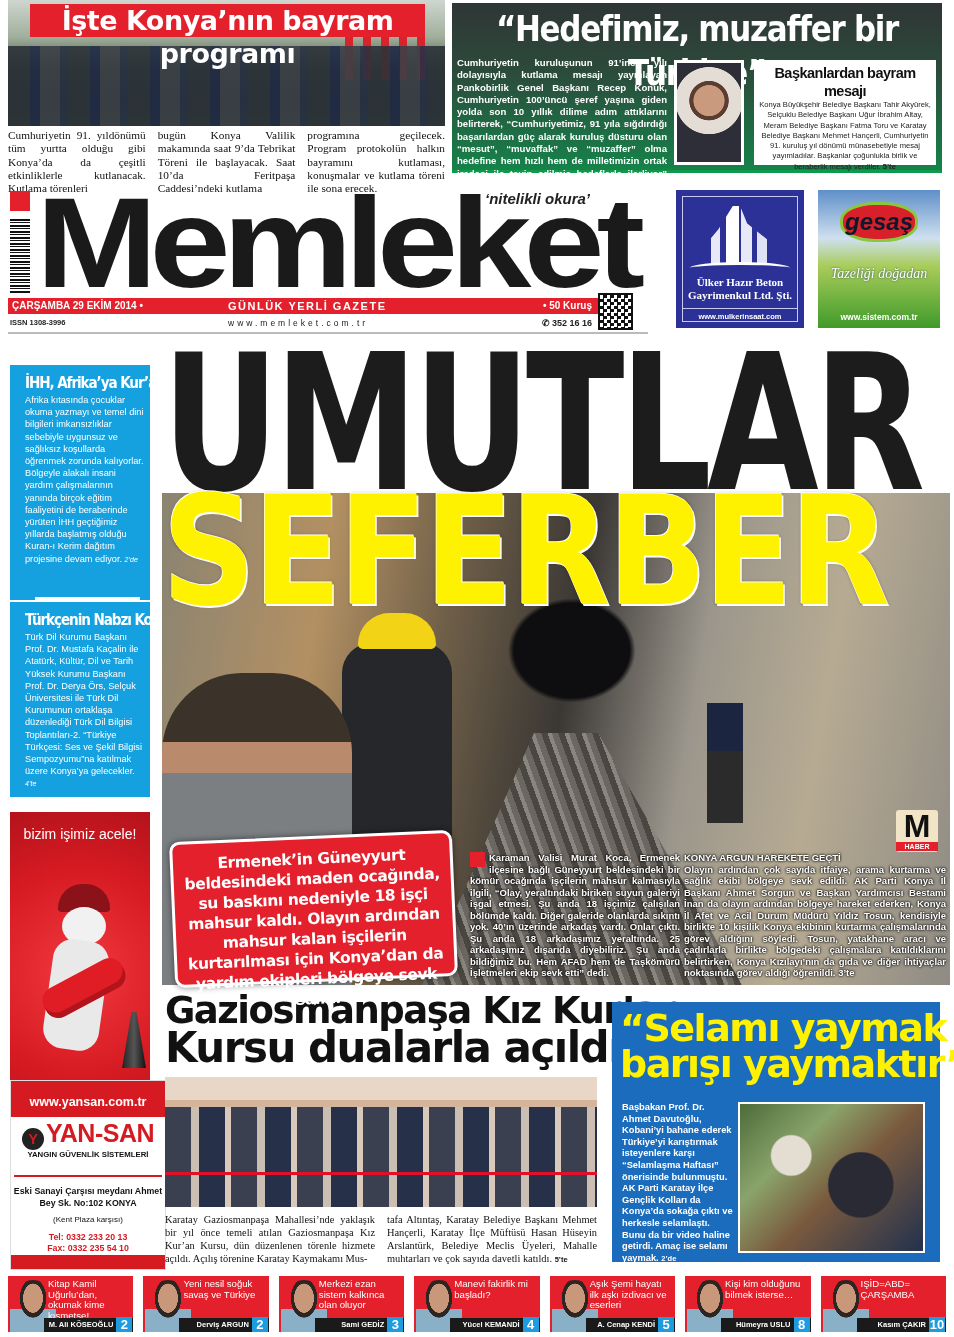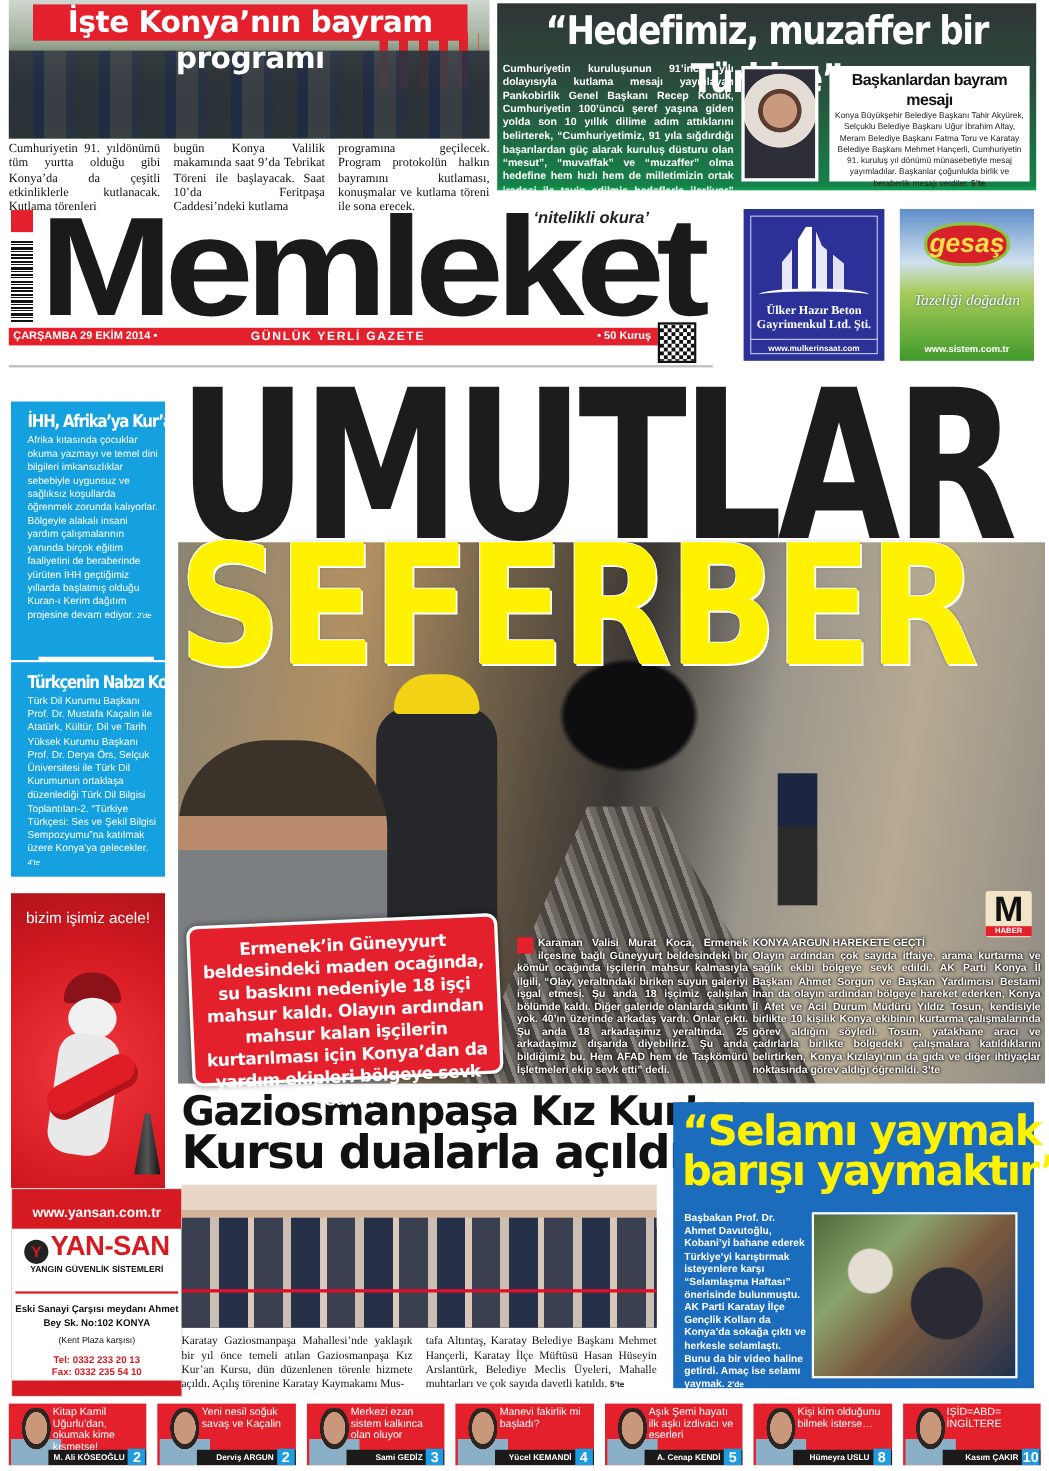--- a/index.html
+++ b/index.html
@@ -59,21 +59,21 @@
   #ad-ulker .frame { position: absolute; left: 6px; top: 6px; right: 6px; bottom: 6px; border: 1px solid #c8cbee; }
   #ad-ulker .bldg { position: absolute; left: 28px; top: 16px; width: 72px; height: 58px;
     background: linear-gradient(90deg, transparent 0 10%, #e8e9f8 10% 22%, transparent 22% 30%, #fff 30% 48%, transparent 48% 52%, #e8e9f8 52% 66%, transparent 66% 74%, #dfe1f5 74% 88%, transparent 88%);
     clip-path: polygon(0 70%, 20% 40%, 40% 0, 50% 0, 60% 30%, 80% 50%, 100% 70%, 100% 100%, 0 100%); }
   #ad-ulker .arc { position: absolute; left: 14px; top: 72px; width: 100px; height: 12px; border-top: 3px solid #fff; border-radius: 50% 50% 0 0; }
   #ad-ulker .name { position: absolute; left: 6px; right: 6px; top: 86px; font-family: "Liberation Serif", serif; font-weight: bold; font-size: 11px; line-height: 13px; }
   #ad-ulker .url { position: absolute; left: 6px; right: 6px; top: 118px; font-size: 7.5px; font-weight: bold; border-top: 1px solid #c8cbee; padding-top: 3px; }
   #ad-gesas { left: 818px; top: 190px; width: 122px; height: 138px;
     background: linear-gradient(180deg, #5f8fc9 0%, #cfe0ef 35%, #a9cc5a 55%, #3f9a2a 100%); text-align: center; }
   #ad-gesas .logo { position: absolute; left: 22px; top: 12px; width: 78px; height: 40px; border-radius: 45%; background: #d8202a;
-    border: 3px solid #8cc63f; color: #fde047; font-weight: bold; font-style: italic; font-size: 24px; line-height: 34px; }
+    border: 3px solid #8cc63f; color: #0f172a; font-weight: bold; font-style: italic; font-size: 24px; line-height: 34px; }
   #ad-gesas .slogan { position: absolute; left: 0; right: 0; top: 76px; color: #fff; font-family: "Liberation Serif", serif; font-style: italic; font-size: 14px; line-height: 16px; text-shadow: 0 0 2px #245; }
   #ad-gesas .url { position: absolute; left: 0; right: 0; top: 122px; color: #fff; font-weight: bold; font-size: 8.5px; }
 
   
   #side-ihh { left: 10px; top: 365px; width: 140px; height: 235px; background: #15a0e0; color: #fff; padding: 8px 6px 4px 15px; }
   #side-turk { left: 10px; top: 602px; width: 140px; height: 195px; background: #15a0e0; color: #fff; padding: 8px 6px 4px 15px; }
   .side h2 { font-family: "DejaVu Sans", sans-serif; font-weight: bold; font-size: 16px; line-height: 19px; letter-spacing: -1.3px; transform: scaleX(.85); transform-origin: left; white-space: nowrap; }
   .side p { font-size: 9.2px; line-height: 12.2px; margin-top: 2px; }
   .side .ref { font-size: 7px; font-style: italic; }
   #side-ihh::after { content: ""; position: absolute; left: 25px; right: 10px; bottom: 0; height: 3px; background: #fff; }
@@ -191,20 +191,25 @@
 <header id="masthead" class="abs">
   <div class="red-sq"></div>
   <div class="barcode"></div>
   <div class="logo">Memleket</div>
   <div class="slogan">‘nitelikli okura’</div>
   <div class="redbar">
     <span class="date">ÇARŞAMBA 29 EKİM 2014 •</span>
     <span class="type">GÜNLÜK YERLİ GAZETE</span>
     <span class="price">• 50 Kuruş</span>
   </div>
+  <div class="subrow">
+    <span class="issn">ISSN 1308-3996</span>
+    <span class="web">www.memleket.com.tr</span>
+    <span class="phone">✆ 352 16 16</span>
+  </div>
   <div class="qr"></div>
   <div class="rule"></div>
 </header>
 
 <aside id="ad-ulker" class="abs">
   <div class="frame"></div>
   <div class="bldg"></div>
   <div class="arc"></div>
   <div class="name">Ülker Hazır Beton Gayrimenkul Ltd. Şti.</div>
   <div class="url">www.mulkerinsaat.com</div>
@@ -298,21 +303,21 @@
 
 <nav id="columnists" class="abs">
   <div class="col-card">
     <div class="face"></div>
     <div class="title">Kitap Kamil Uğurlu’dan, okumak kime kısmetse!</div>
     <div class="foot">M. Ali KÖSEOĞLU</div>
     <div class="page">2</div>
   </div>
   <div class="col-card">
     <div class="face"></div>
-    <div class="title">Yeni nesil soğuk savaş ve Kaçalin</div>
+    <div class="title">Yeni nesil soğuk savaş ve Türkiye</div>
     <div class="foot">Derviş ARGUN</div>
     <div class="page">2</div>
   </div>
   <div class="col-card">
     <div class="face"></div>
     <div class="title">Merkezi ezan sistem kalkınca olan oluyor</div>
     <div class="foot">Sami GEDİZ</div>
     <div class="page">3</div>
   </div>
   <div class="col-card">
@@ -328,17 +333,17 @@
     <div class="page">5</div>
   </div>
   <div class="col-card">
     <div class="face"></div>
     <div class="title">Kişi kim olduğunu bilmek isterse…</div>
     <div class="foot">Hümeyra USLU</div>
     <div class="page">8</div>
   </div>
   <div class="col-card">
     <div class="face"></div>
-    <div class="title">IŞİD=ABD= İNGİLTERE</div>
+    <div class="title">IŞİD=ABD= ÇARŞAMBA</div>
     <div class="foot">Kasım ÇAKIR</div>
     <div class="page">10</div>
   </div>
 </nav>
 
 </body></html>

